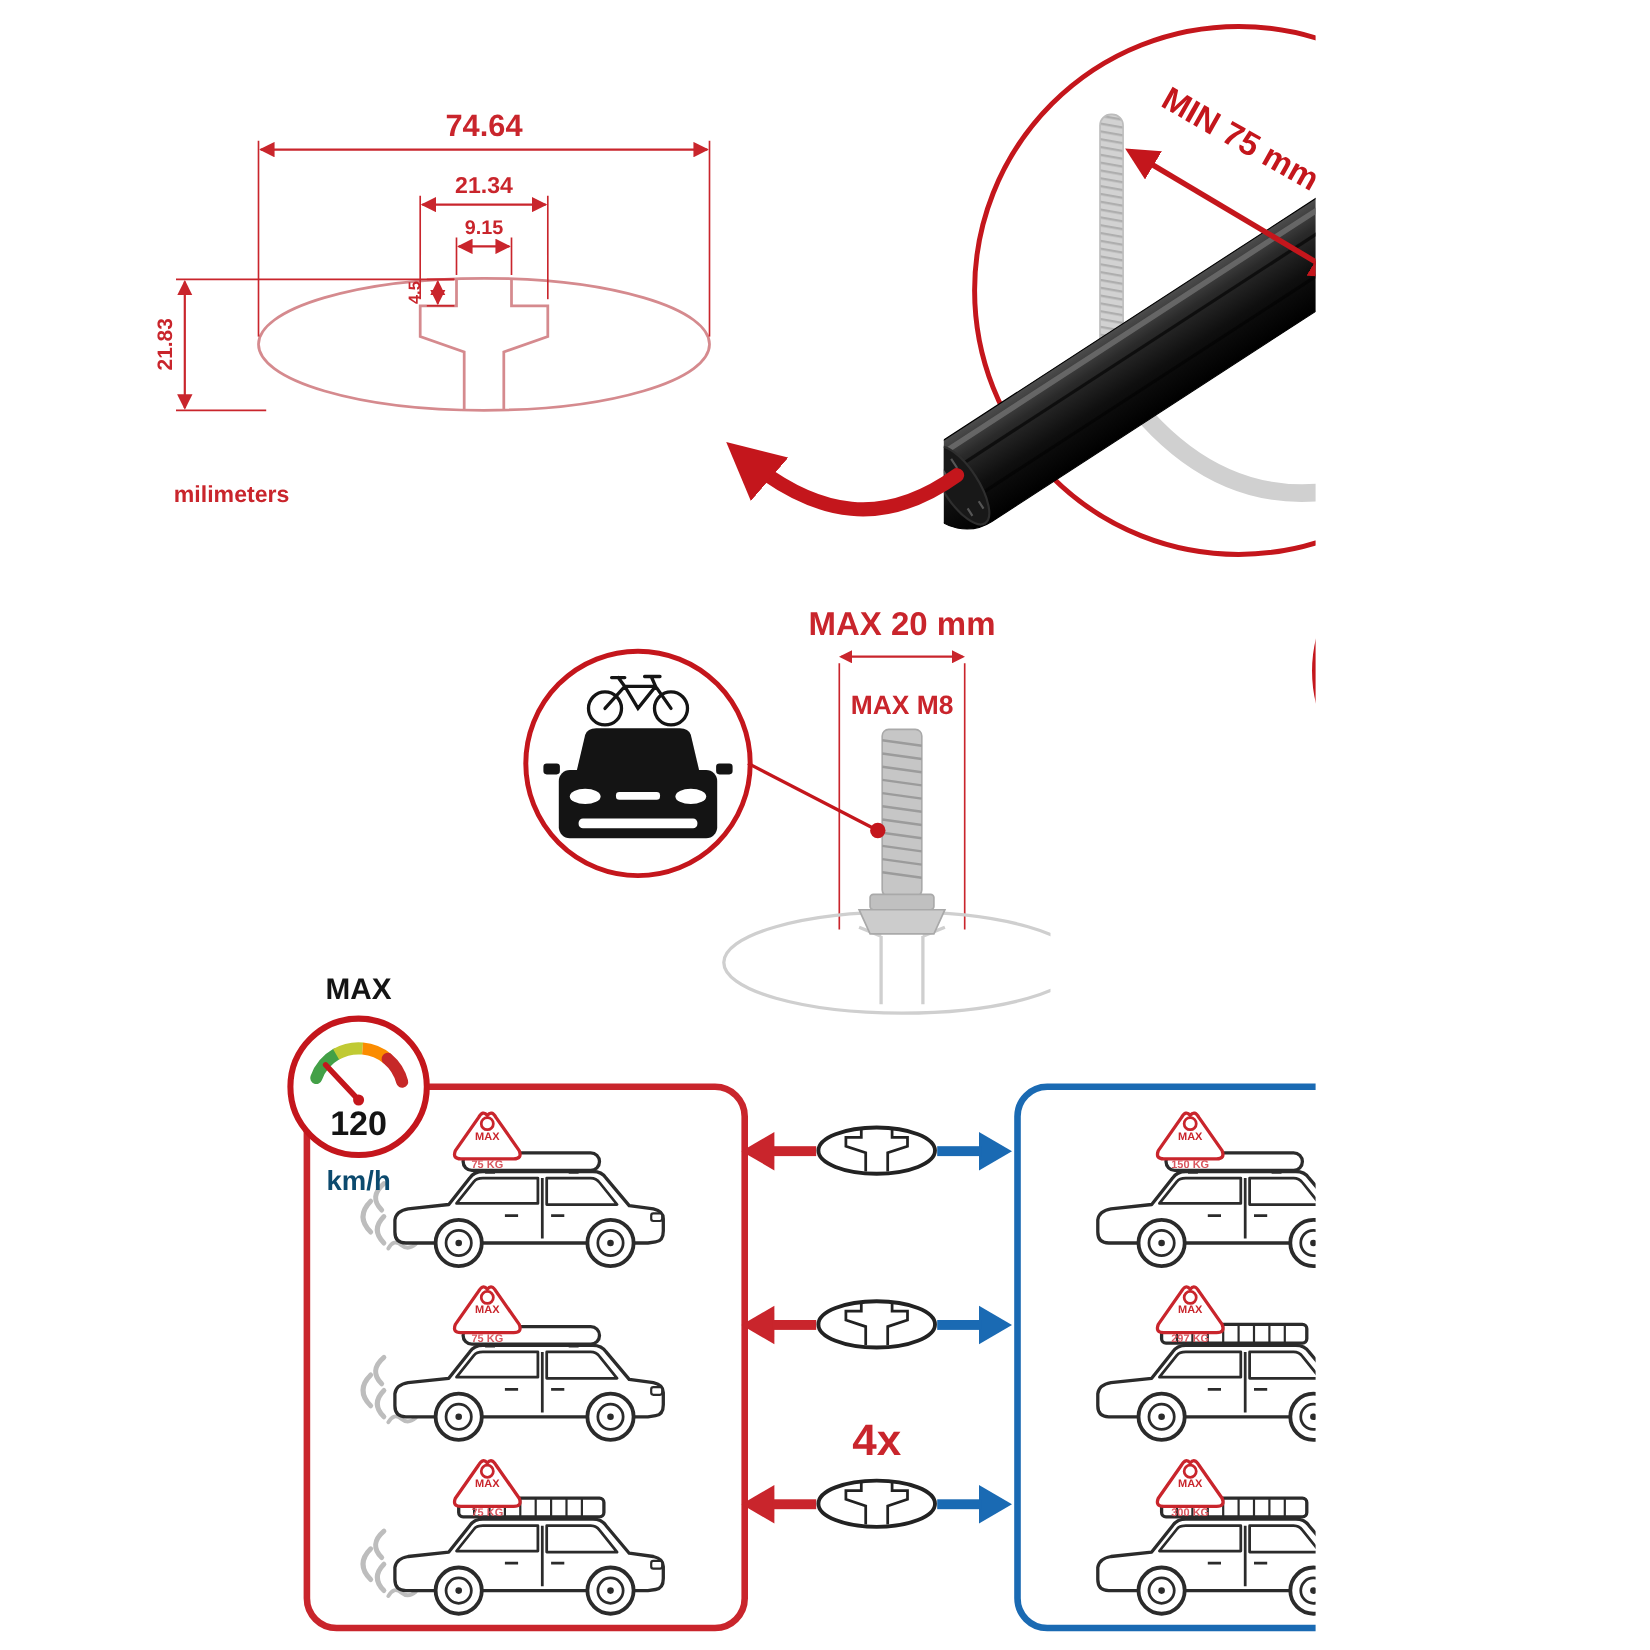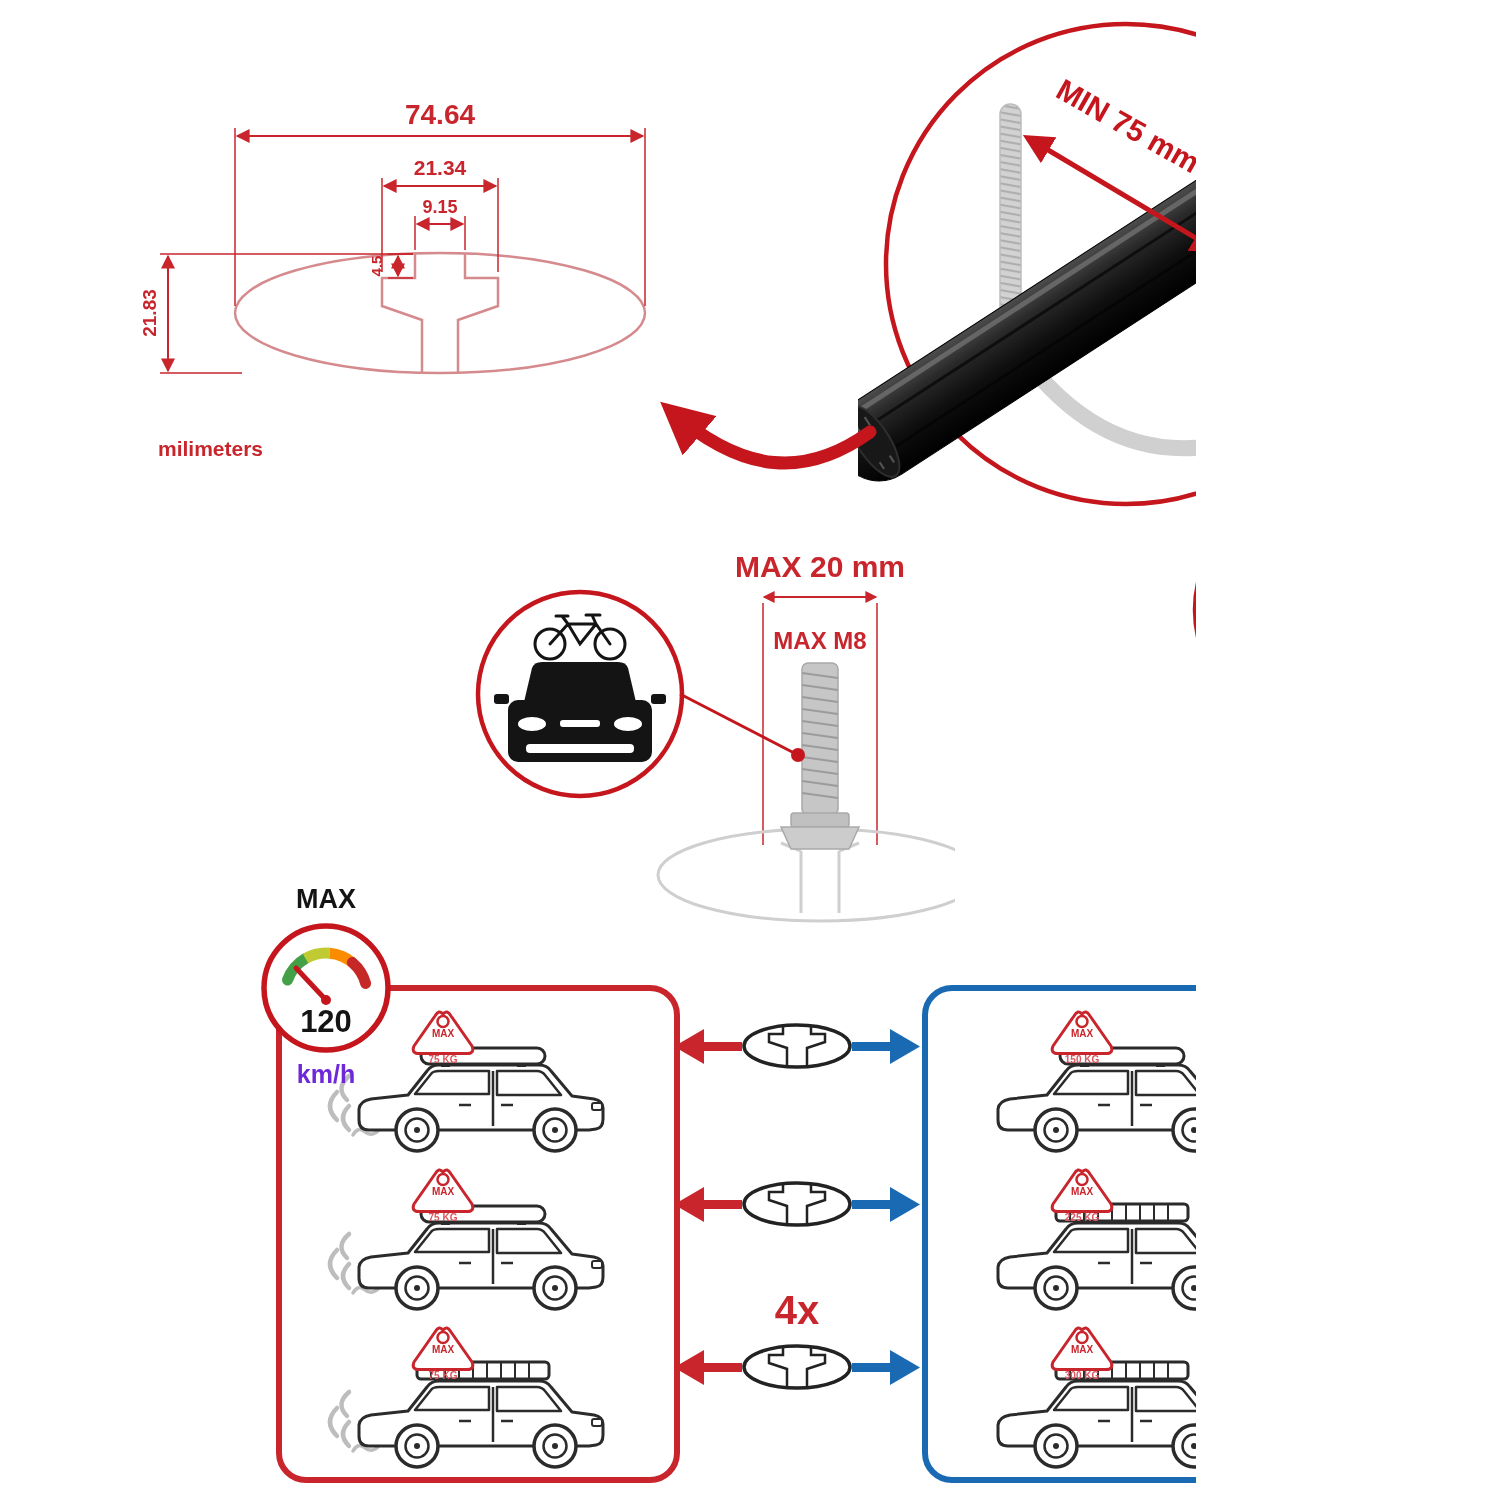--- a/index.html
+++ b/index.html
@@ -22,21 +22,21 @@
   .badge-load{display:block;font-size:10px;font-weight:bold;color:#d9565e;margin-top:16px;}
 
   
   .mult-block{position:absolute;left:668px;width:258px;height:132px;z-index:2;text-align:center;}
   .mult-label{font-size:40px;font-weight:bold;color:#c9252c;line-height:46px;}
 
   
   .speed-label{position:absolute;left:256px;top:884px;width:140px;text-align:center;
                font-size:27px;font-weight:bold;color:#141414;z-index:4;}
   .speed-unit{position:absolute;left:256px;top:1060px;width:140px;text-align:center;
-              font-size:25px;font-weight:bold;color:#6d28d9;z-index:4;}
+              font-size:25px;font-weight:bold;color:#0c4a6e;z-index:4;}
 
   
   .park-sign{position:absolute;left:1216px;top:926px;width:160px;height:116px;z-index:4;}
   .park-square{position:absolute;left:0;top:0;width:108px;height:108px;background:#1a6ab3;border-radius:18px;}
   .park-p{position:absolute;left:18px;top:4px;font-size:80px;font-weight:bold;color:#fff;line-height:100px;}
   .park-ark{position:absolute;left:52px;top:48px;font-size:42px;font-weight:bold;font-style:italic;
             color:#1a6ab3;background:#fff;padding:2px 4px;line-height:44px;}
 </style>
 </head>
 <body>
@@ -301,21 +301,21 @@
     </div>
   </div>
   <div class="car-row" style="left:932px;top:1166px;">
     <svg width="360" height="145" viewBox="0 0 360 145">
       <use href="#car-lineart"></use>
         <use href="#cargo-basket"></use>
         <use href="#load-badge"></use>
     </svg>
     <div class="badge-text">
       <span class="badge-title">MAX</span>
-      <span class="badge-load">225 KG</span>
+      <span class="badge-load">297 KG</span>
     </div>
   </div>
   <div class="car-row" style="left:932px;top:1324px;">
     <svg width="360" height="145" viewBox="0 0 360 145">
       <use href="#car-lineart"></use>
         <use href="#cargo-basket"></use>
         <use href="#load-badge"></use>
     </svg>
     <div class="badge-text">
       <span class="badge-title">MAX</span>

